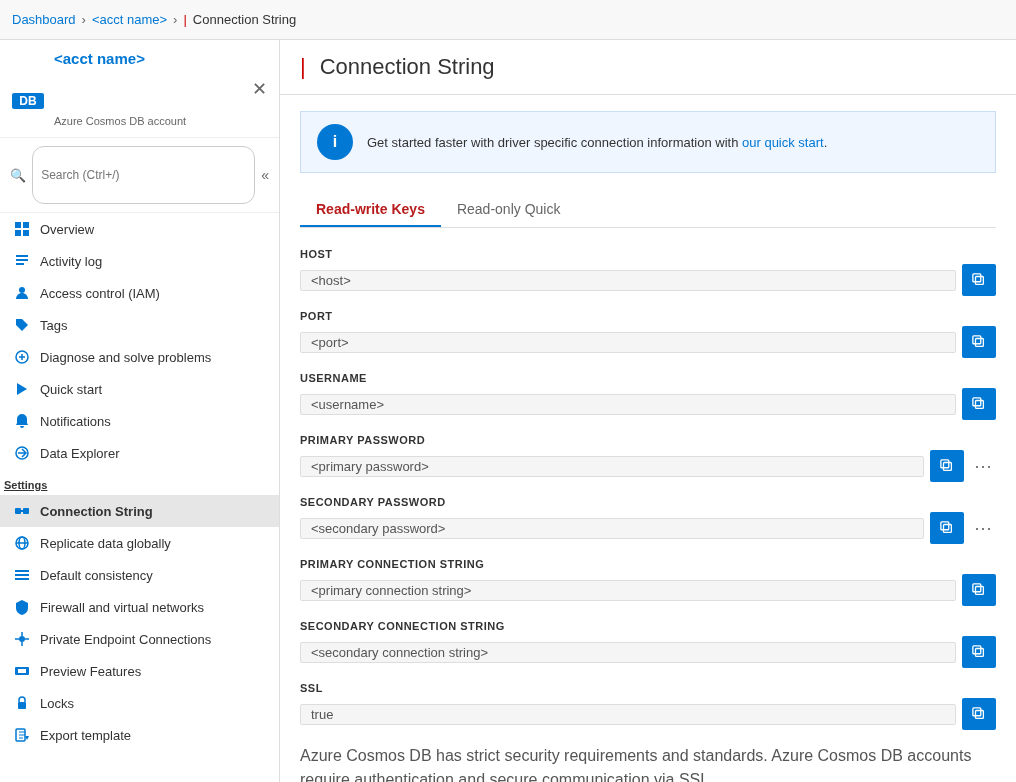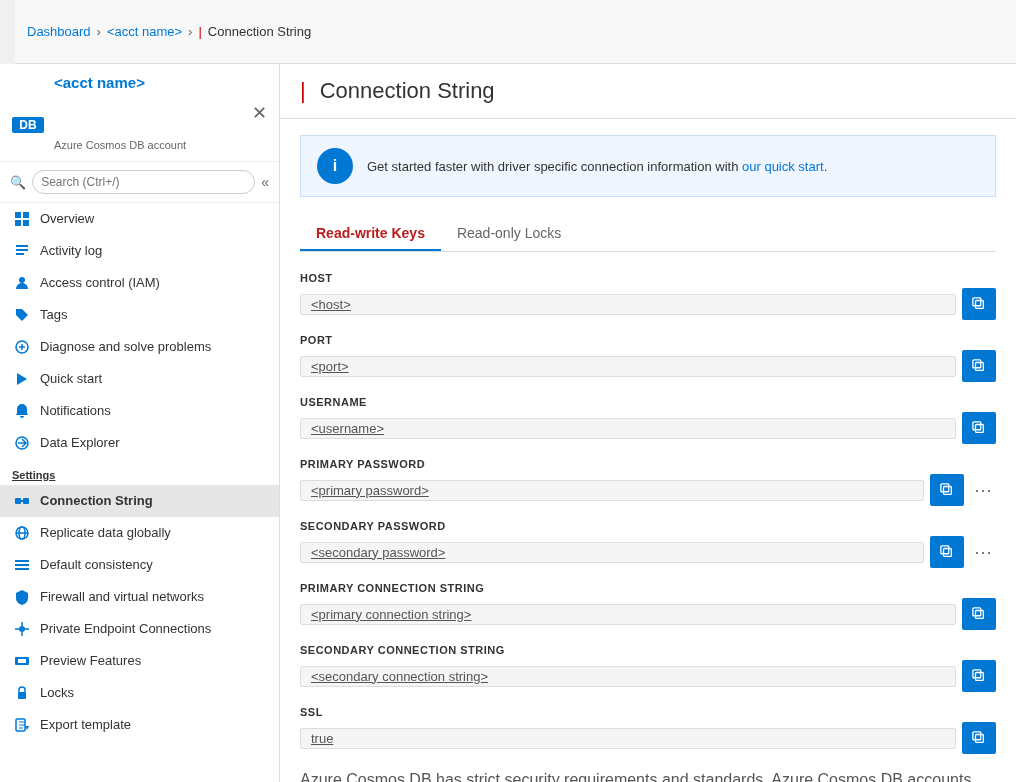--- a/index.html
+++ b/index.html
@@ -1,66 +1,66 @@
 <!DOCTYPE html>
 <html><head>
   <meta charset="utf-8">
   <style>
     * { box-sizing: border-box; margin: 0; padding: 0; }
     body { font-family: 'Segoe UI', Arial, sans-serif; font-size: 13px; color: #333; background: #f0f0f0; width: 1016px; height: 782px; overflow: hidden; display: flex; flex-direction: column; }
 
     
-    .breadcrumb { display: flex; align-items: center; background: #f8f8f8; padding: 24px 12px; border-bottom: 1px solid #ddd; font-size: 13px; margin-left: 15px; }
+    .breadcrumb { display: flex; align-items: center; background: #f8f8f8; padding: 12px 12px; border-bottom: 1px solid #ddd; font-size: 13px; }
     .breadcrumb a { color: #0078d4; text-decoration: none; }
     .breadcrumb .sep { margin: 0 6px; color: #666; }
     .breadcrumb .current { color: #333; }
     .breadcrumb .pipe { color: #c00; margin-right: 6px; }
 
     
     .main-layout { display: flex; flex: 1; overflow: hidden; }
 
     
     .sidebar { width: 280px; background: #fff; border-right: 1px solid #ddd; display: flex; flex-direction: column; overflow: hidden; flex-shrink: 0; }
     .sidebar-header { padding: 10px 12px; border-bottom: 1px solid #eee; display: flex; align-items: center; gap: 10px; }
     .sidebar-header .db-icon { width: 32px; height: 16px; background: #0078d4; border-radius: 2px; display: flex; align-items: center; justify-content: center; color: white; font-weight: bold; font-size: 12px; flex-shrink: 0; margin-top: 24px; }
     .sidebar-header .acct-info { flex: 1; }
     .sidebar-header .acct-name { font-size: 15px; font-weight: 600; color: #0078d4; }
     .sidebar-header .acct-type { font-size: 11px; color: #666; margin-top: 48px; }
     .sidebar-header .close-btn { cursor: pointer; color: #666; font-size: 18px; }
 
     .search-bar { padding: 8px 10px; border-bottom: 1px solid #eee; display: flex; align-items: center; gap: 6px; }
-    .search-bar input { flex: 1; border: 1px solid #ccc; padding: 4px 8px; font-size: 12px; border-radius: 12px; outline: none; }
+    .search-bar input { flex: 1; border: 1px solid #ccc; padding: 21px 8px; font-size: 12px; border-radius: 12px; outline: none; }
     .search-bar .collapse-btn { color: #666; cursor: pointer; font-size: 14px; }
 
     .sidebar-nav { flex: 1; overflow-y: auto; }
-    .nav-item { display: flex; align-items: flex-start; gap: 10px; padding: 8px 14px; cursor: pointer; color: #333; font-size: 13px; }
+    .nav-item { display: flex; align-items: center; gap: 10px; padding: 8px 14px; cursor: pointer; color: #333; font-size: 13px; }
     .nav-item.active { background: #e6e6e6; font-weight: 600; }
     .nav-item .nav-icon { width: 16px; height: 16px; display: flex; align-items: center; justify-content: center; flex-shrink: 0; }
-    .section-label { padding: 10px 12px 4px; font-size: 11px; font-weight: 700; color: #333; text-transform: none; text-decoration: underline; }
+    .section-label { padding: 10px 4px 4px; font-size: 11px; font-weight: 700; color: #333; text-transform: none; text-decoration: underline; }
 
     
     .content { flex: 1; background: #fff; display: flex; flex-direction: column; overflow: hidden; }
     .content-header { padding: 14px 20px; border-bottom: 1px solid #ddd; display: flex; align-items: center; gap: 10px; }
     .content-header .pipe { color: #c00; font-size: 22px; margin-right: 4px; }
     .content-header h1 { font-size: 22px; font-weight: 300; color: #333; }
     .content-body { flex: 1; overflow-y: auto; padding: 16px 20px; }
 
     .info-banner { background: #f0f6ff; border: 1px solid #c8dff8; display: flex; align-items: center; gap: 14px; padding: 12px 16px; margin-bottom: 20px; }
     .info-banner .info-icon { width: 36px; height: 36px; background: #0078d4; border-radius: 50%; display: flex; align-items: center; justify-content: center; color: white; font-size: 16px; font-weight: bold; flex-shrink: 0; }
     .info-banner p { font-size: 13px; color: #333; }
     .info-banner a { color: #0078d4; text-decoration: none; }
 
     .tabs { display: flex; gap: 0; margin-bottom: 20px; border-bottom: 1px solid #ddd; }
     .tab { padding: 8px 16px; cursor: pointer; font-size: 14px; color: #666; border-bottom: 2px solid transparent; }
     .tab.active { color: #b91c1c; border-bottom: 2px solid #0078d4; font-weight: 600; }
 
     .field-section { margin-bottom: 14px; }
     .field-label { font-size: 11px; font-weight: 600; color: #333; margin-bottom: 4px; text-transform: uppercase; letter-spacing: 0.5px; }
     .field-row { display: flex; align-items: center; gap: 6px; }
-    .field-input { flex: 1; background: #f5f5f5; border: 1px solid #ddd; padding: 2px 10px; font-size: 13px; color: #555; border-radius: 2px; outline: none; text-decoration: underline; }
+    .field-input { flex: 1; background: #f5f5f5; border: 1px solid #ddd; padding: 2px 10px; font-size: 13px; color: #555; border-radius: 2px; outline: none; }
     .copy-btn { width: 34px; height: 32px; background: #0078d4; border: none; cursor: pointer; display: flex; align-items: center; justify-content: center; flex-shrink: 0; border-radius: 2px; }
     .copy-btn svg { width: 14px; height: 14px; fill: white; }
     .more-btn { color: #666; cursor: pointer; font-size: 18px; padding: 0 4px; }
 
     .footer-note { font-size: 16px; color: #555; margin-top: 14px; line-height: 1.5; }
 
     
     .sidebar-nav::-webkit-scrollbar { width: 6px; }
     .sidebar-nav::-webkit-scrollbar-track { background: #f0f0f0; }
     .sidebar-nav::-webkit-scrollbar-thumb { background: #c0c0c0; }
@@ -281,21 +281,21 @@
 
     <div class="content-body">
 
       <div class="info-banner">
         <div class="info-icon">i</div>
         <p>Get started faster with driver specific connection information with <a href="#">our quick start</a>.</p>
       </div>
 
       <div class="tabs">
         <div class="tab active">Read-write Keys</div>
-        <div class="tab">Read-only Locks</div>
+        <div class="tab">Read-only Quick</div>
       </div>
 
       <div class="field-section">
         <div class="field-label">HOST</div>
         <div class="field-row">
           <input class="field-input" type="text" readonly="" value="&lt;host&gt;" style="">
           <button class="copy-btn">
             <svg viewBox="0 0 16 16">
                 <rect x="4" y="4" width="9" height="9" rx="1" fill="none" stroke="white" stroke-width="1.5"></rect>
                 <rect x="1" y="1" width="9" height="9" rx="1" fill="none" stroke="white" stroke-width="1.5"></rect>

